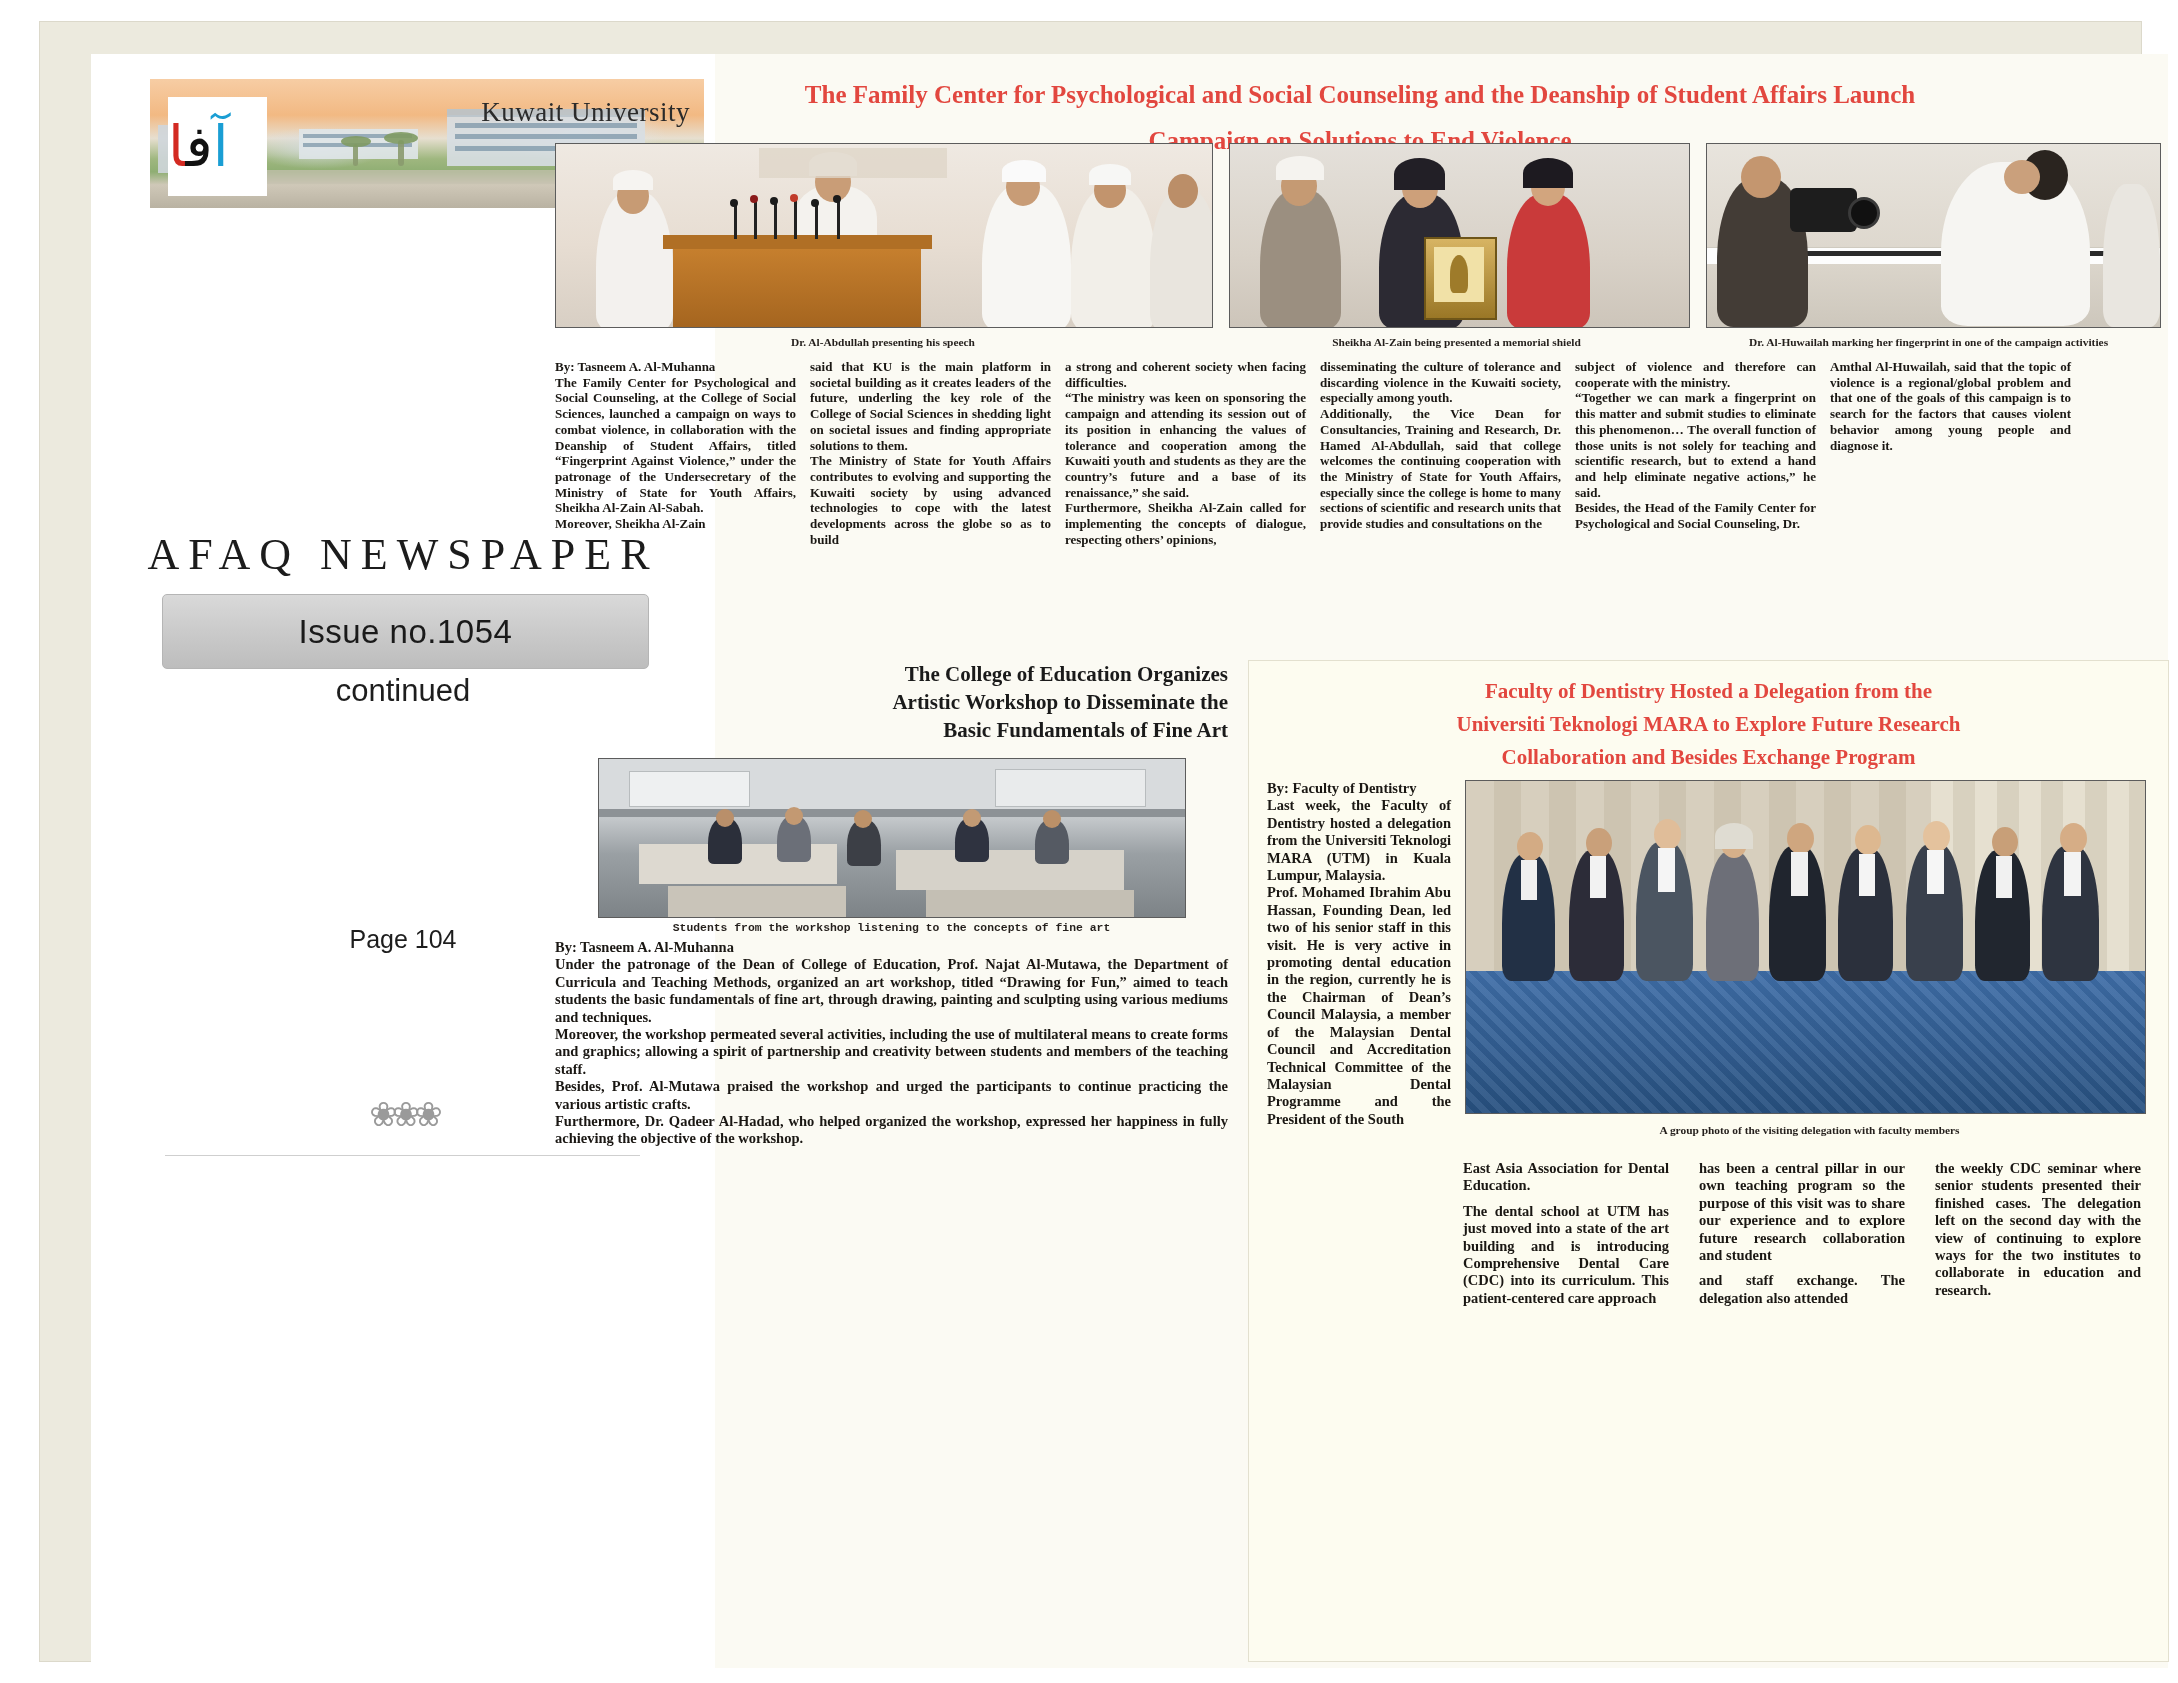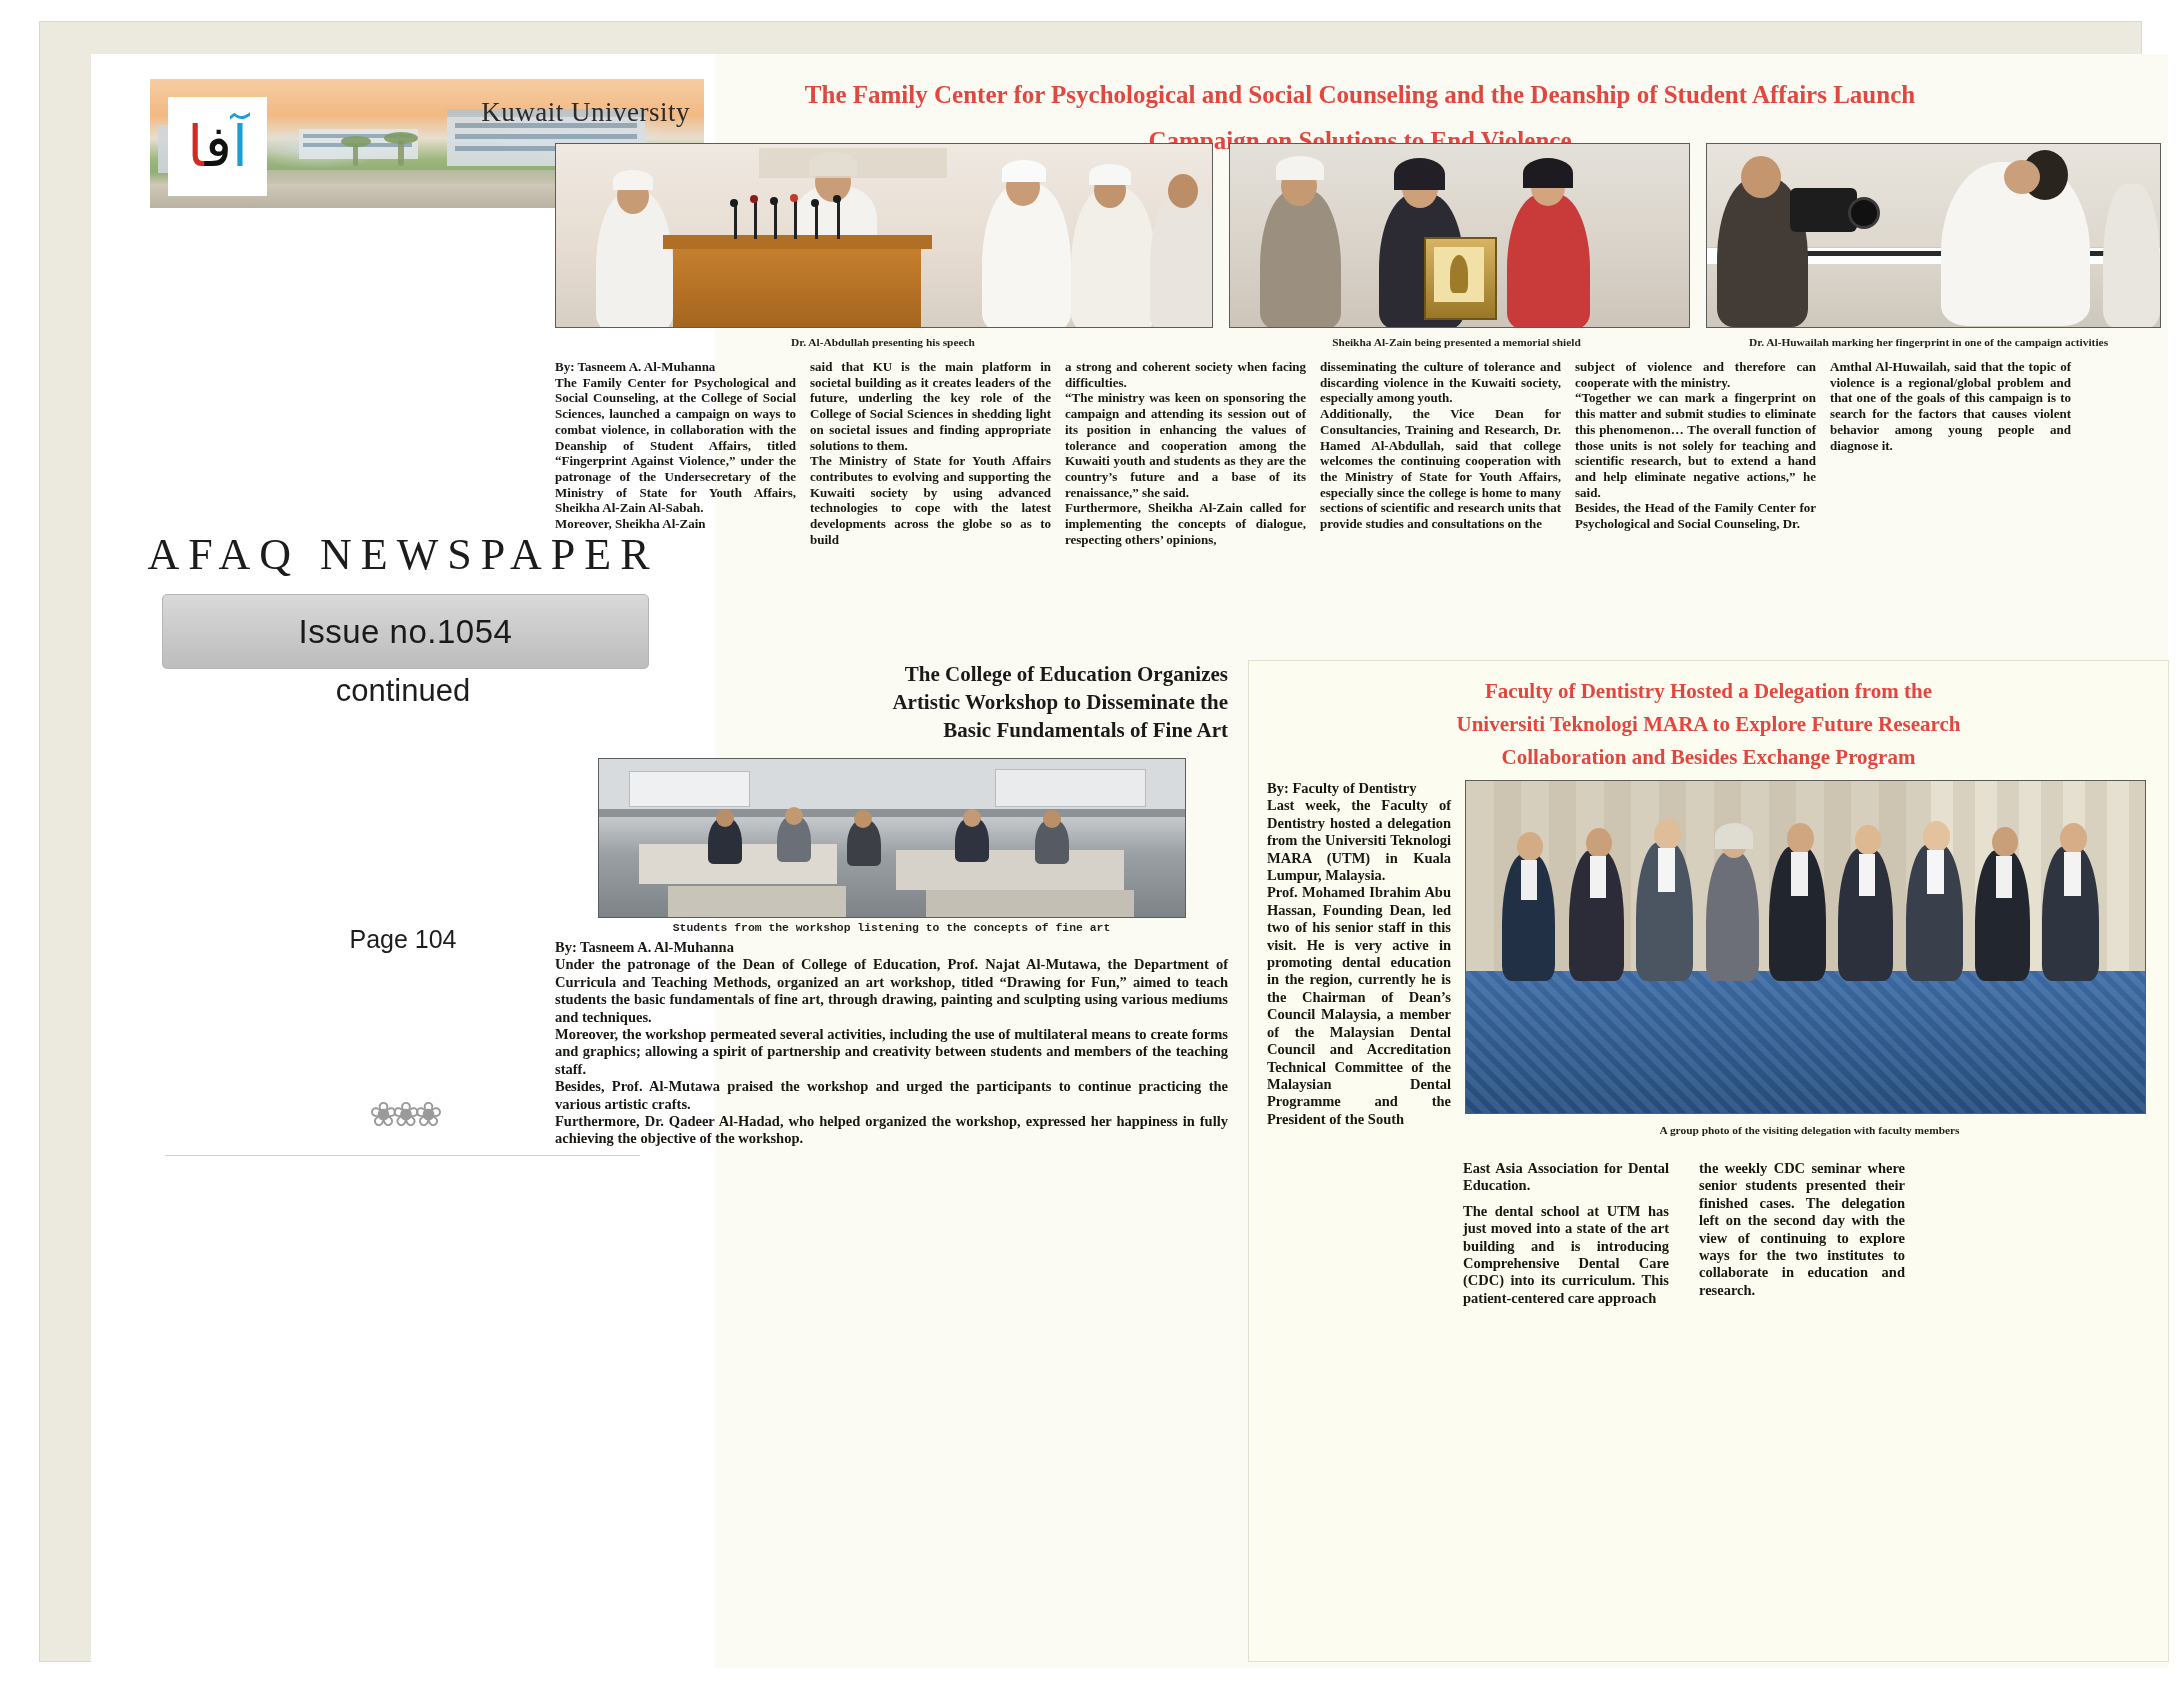--- a/index.html
+++ b/index.html
@@ -39,21 +39,21 @@
       radial-gradient(ellipse 129px 40px at 426px 54px, rgba(225,230,235,.95), rgba(225,230,235,0) 70%),
       radial-gradient(ellipse 99px 30px at 168px 69px, rgba(215,222,228,.85), rgba(215,222,228,0) 70%),
       linear-gradient(180deg,#f7cda4 0%,#f2b983 28%,#e7dfd0 46%,#9fb77f 62%,#8fae73 72%,#cfc8b8 82%,#b9b2a2 100%);
   }
   .mast-bld{
     position:absolute;background:#cfd8de;opacity:.9;
   }
   .mast-win{position:absolute;background:#5b7b94;opacity:.55;}
   .logo-box{
     position:absolute;left:18px;top:18px;width:99px;height:99px;
-    background:#ffffff;display:flex;align-items:center;justify-content:center;
+    background:#ffffff;display:flex;align-items:center;
   }
   .logo-glyphs{font-family:"DejaVu Sans", sans-serif;font-size:57px;line-height:1;letter-spacing:-3px;}
   .g-blue{color:#1a9ed4;}
   .g-black{color:#111;}
   .g-red{color:#d32a22;}
   .ku-name{
     position:absolute;right:14px;top:18px;
     font-family:"Liberation Serif", serif;font-size:27px;color:#2b2b2b;
     letter-spacing:0.5px;
   }
@@ -416,20 +416,24 @@
         </div>
 
         <div class="art3cap">A group photo of the visiting delegation with faculty members</div>
 
         <div class="art3-bottom">
           <div class="art3-bcol">
             <p class="b">East Asia Association for Dental Education.</p>
             <p class="b">The dental school at UTM has just moved into a state of the art building and is introducing Comprehensive Dental Care (CDC) into its curriculum. This patient-centered care approach</p>
           </div>
           <div class="art3-bcol">
+            <p class="b">has been a central pillar in our own teaching program so the purpose of this visit was to share our experience and to explore future research collaboration and student</p>
+            <p class="b">and staff exchange. The delegation also attended</p>
+          </div>
+          <div class="art3-bcol">
             <p class="b">the weekly CDC seminar where senior students presented their finished cases. The delegation left on the second day with the view of continuing to explore ways for the two institutes to collaborate in education and research.</p>
           </div>
         </div>
       </div>
 
     </div>
   </div>
 </div>
 
 

